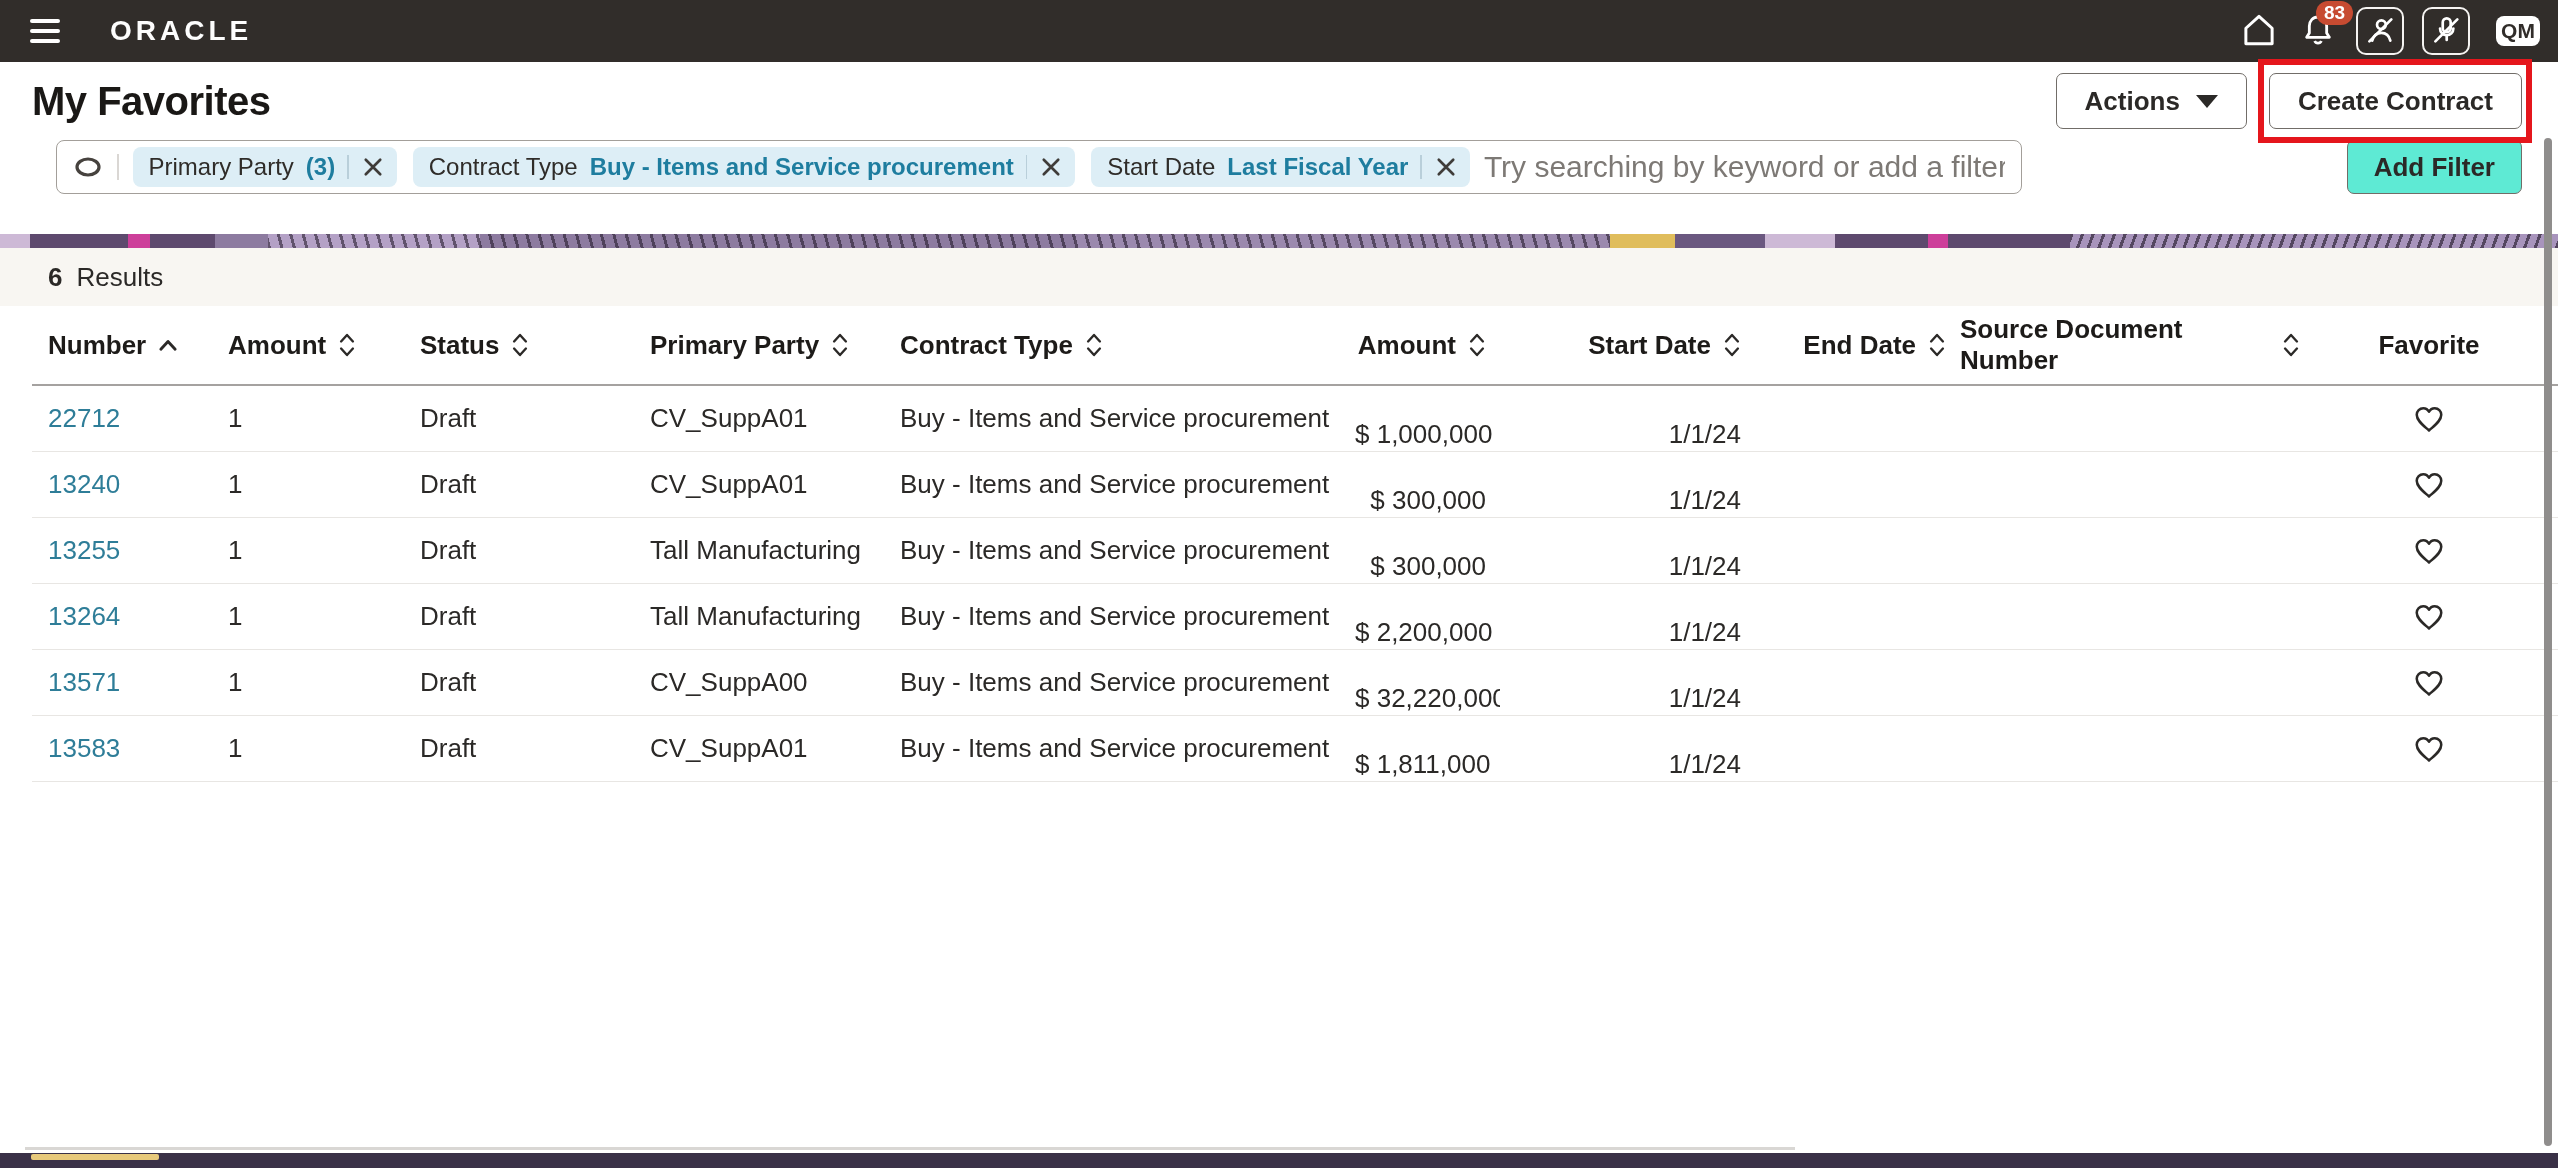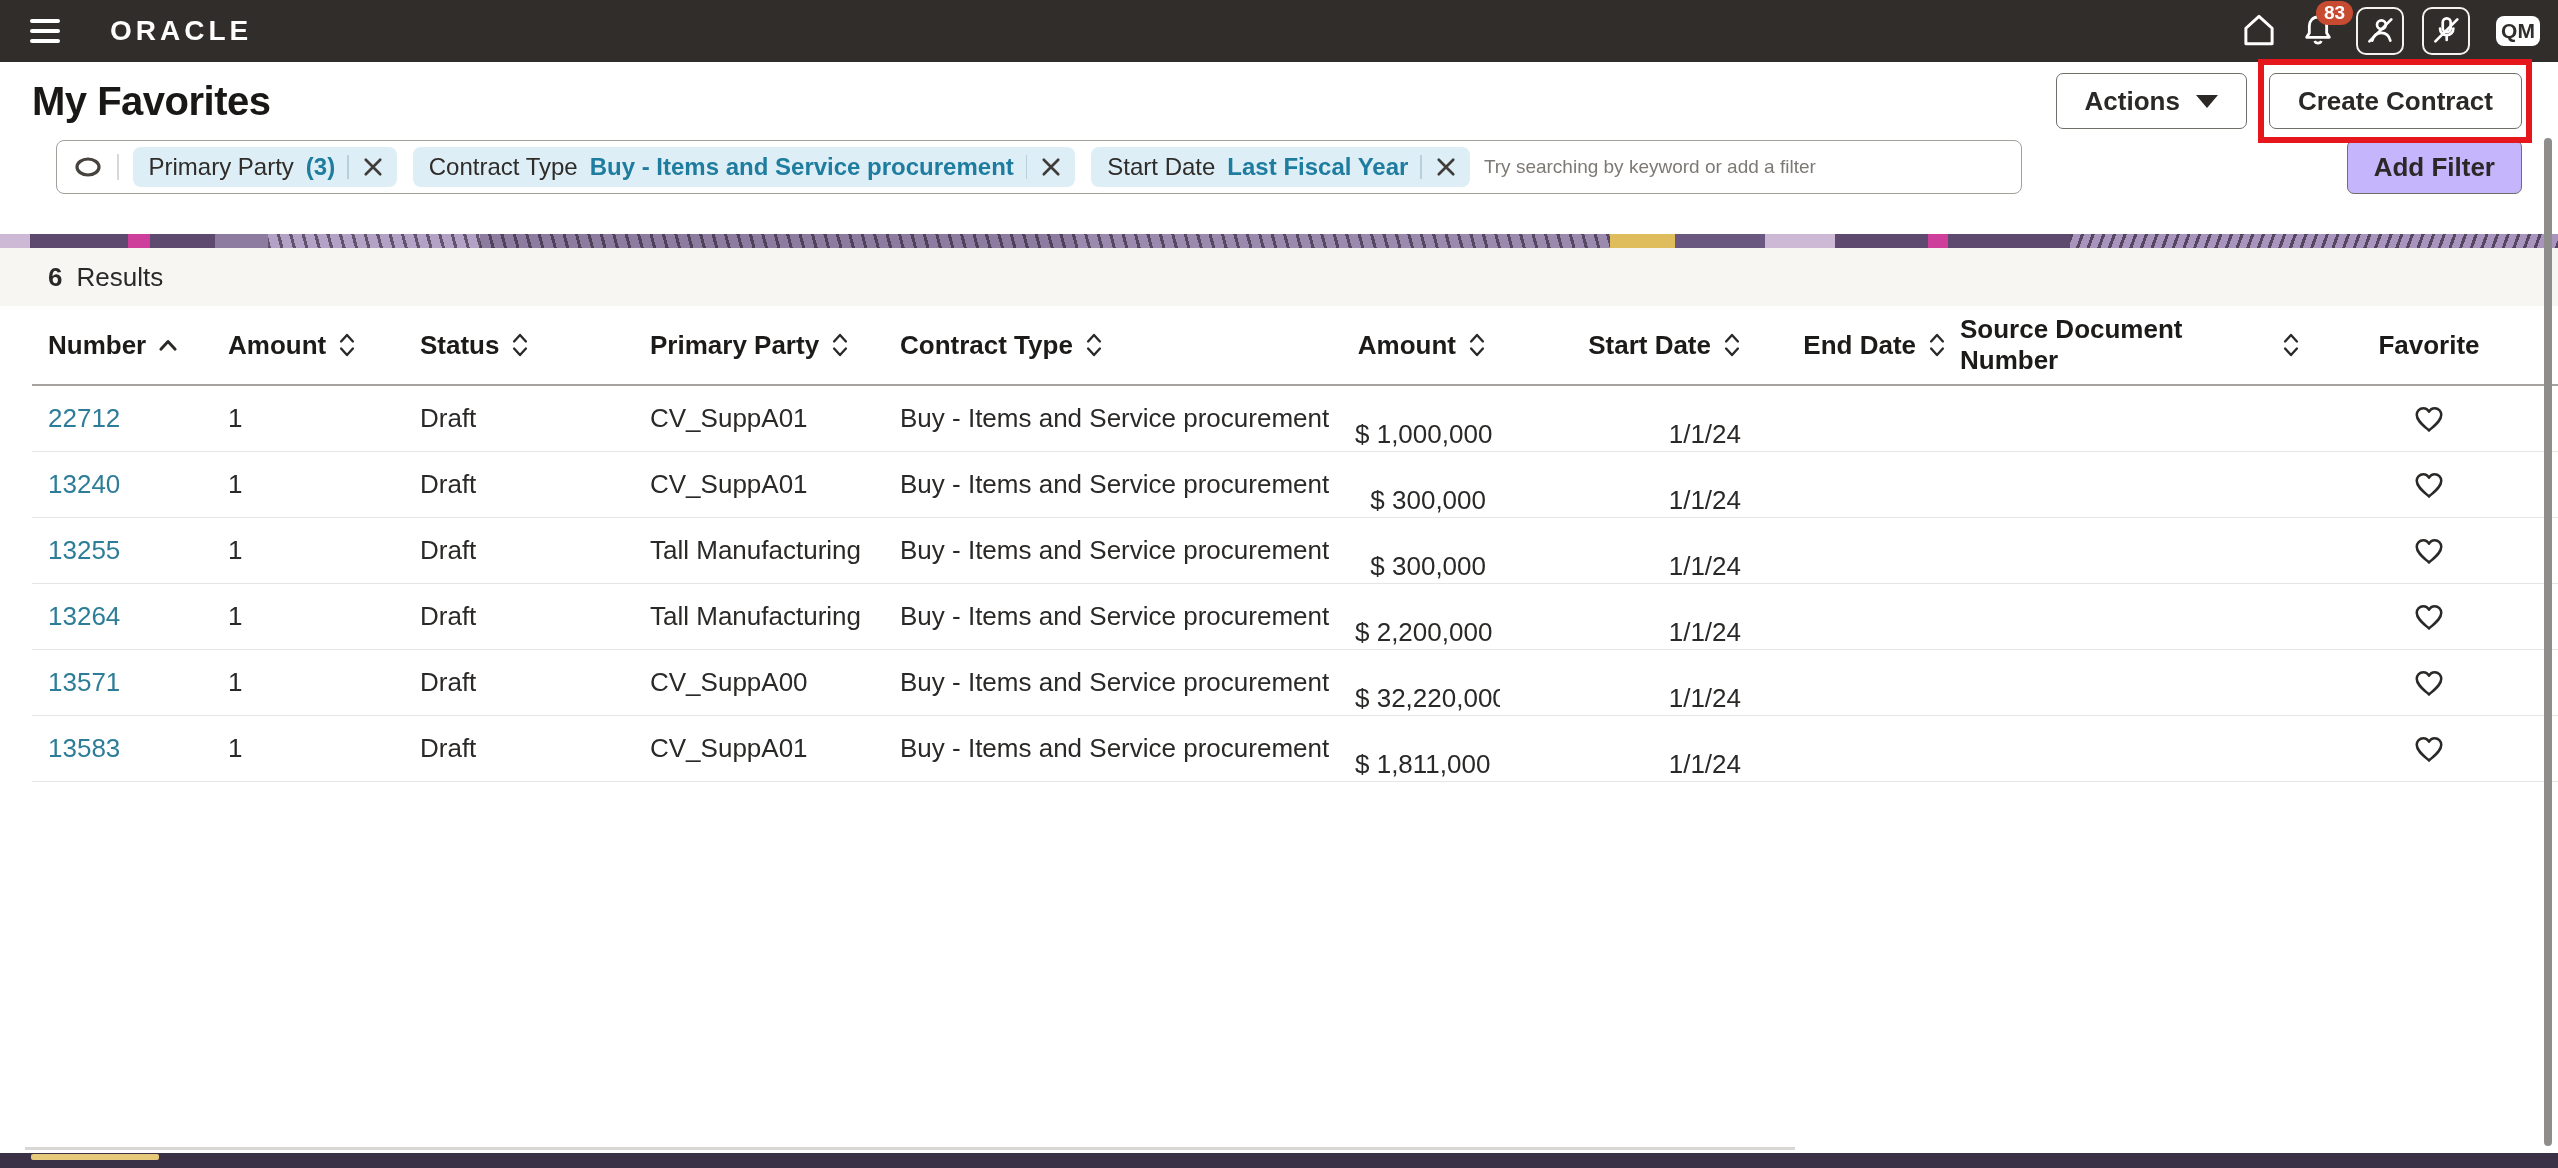--- a/index.html
+++ b/index.html
@@ -43,24 +43,24 @@
                 border-radius:8px; display:flex; align-items:center; padding:0 16px; gap:14px; }
   .oval-icon { flex:none; display:flex; align-items:center; }
   .box-divider { width:1.5px; height:26px; background:#dad7d4; flex:none; }
   .chips { display:flex; align-items:center; gap:16px; flex:none; }
   .chip { display:inline-flex; align-items:center; background:#ddeef6; border-radius:8px;
           height:40px; padding:0 12px 0 16px; gap:12px; cursor:pointer; }
   .chip-label { font-size:24px; color:#2f2c29; white-space:nowrap; }
   .chip-value { font-size:24px; color:#1e7d9f; font-weight:700; white-space:nowrap; }
   .chip-divider { width:1.5px; height:24px; background:#b9cfda; }
   .chip-x { background:none; border:none; cursor:pointer; display:flex; align-items:center; padding:2px; }
-  .search-input { flex:1 1 auto; min-width:0; border:none; outline:none; font-size:19px;
+  .search-input { flex:1 1 auto; min-width:0; border:none; outline:none; font-size:30px;
                   color:#15803d; font-family:inherit; background:transparent; }
   .search-input::placeholder { color:#7d7975; }
-  .add-filter { margin-left:auto; height:54px; padding:0 26px; background:#c4b5fd;
+  .add-filter { margin-left:auto; height:54px; padding:0 26px; background:#5eead4;
                 border:1.5px solid #716d68; border-radius:7px; font-size:26px; font-weight:700;
                 color:#2b2927; cursor:pointer; font-family:inherit; }
 
   
   .banner { margin-top:40px; height:14px; position:relative;
     background:linear-gradient(90deg,
       #cdb9d6 0 30px, #5e4a6e 30px 128px, #cd3f9a 128px 150px, #5e4a6e 150px 215px,
       #8d7ba0 215px 268px, #b4a1c6 268px 480px, #8d7ba0 480px 1075px, #9b89ae 1075px 1610px,
       #e0bd5c 1610px 1675px, #6b5880 1675px 1765px, #cdb9d6 1765px 1835px, #5e4a6e 1835px 1928px,
       #cd3f9a 1928px 1948px, #5e4a6e 1948px 2070px, #a894bc 2070px 100%); }

